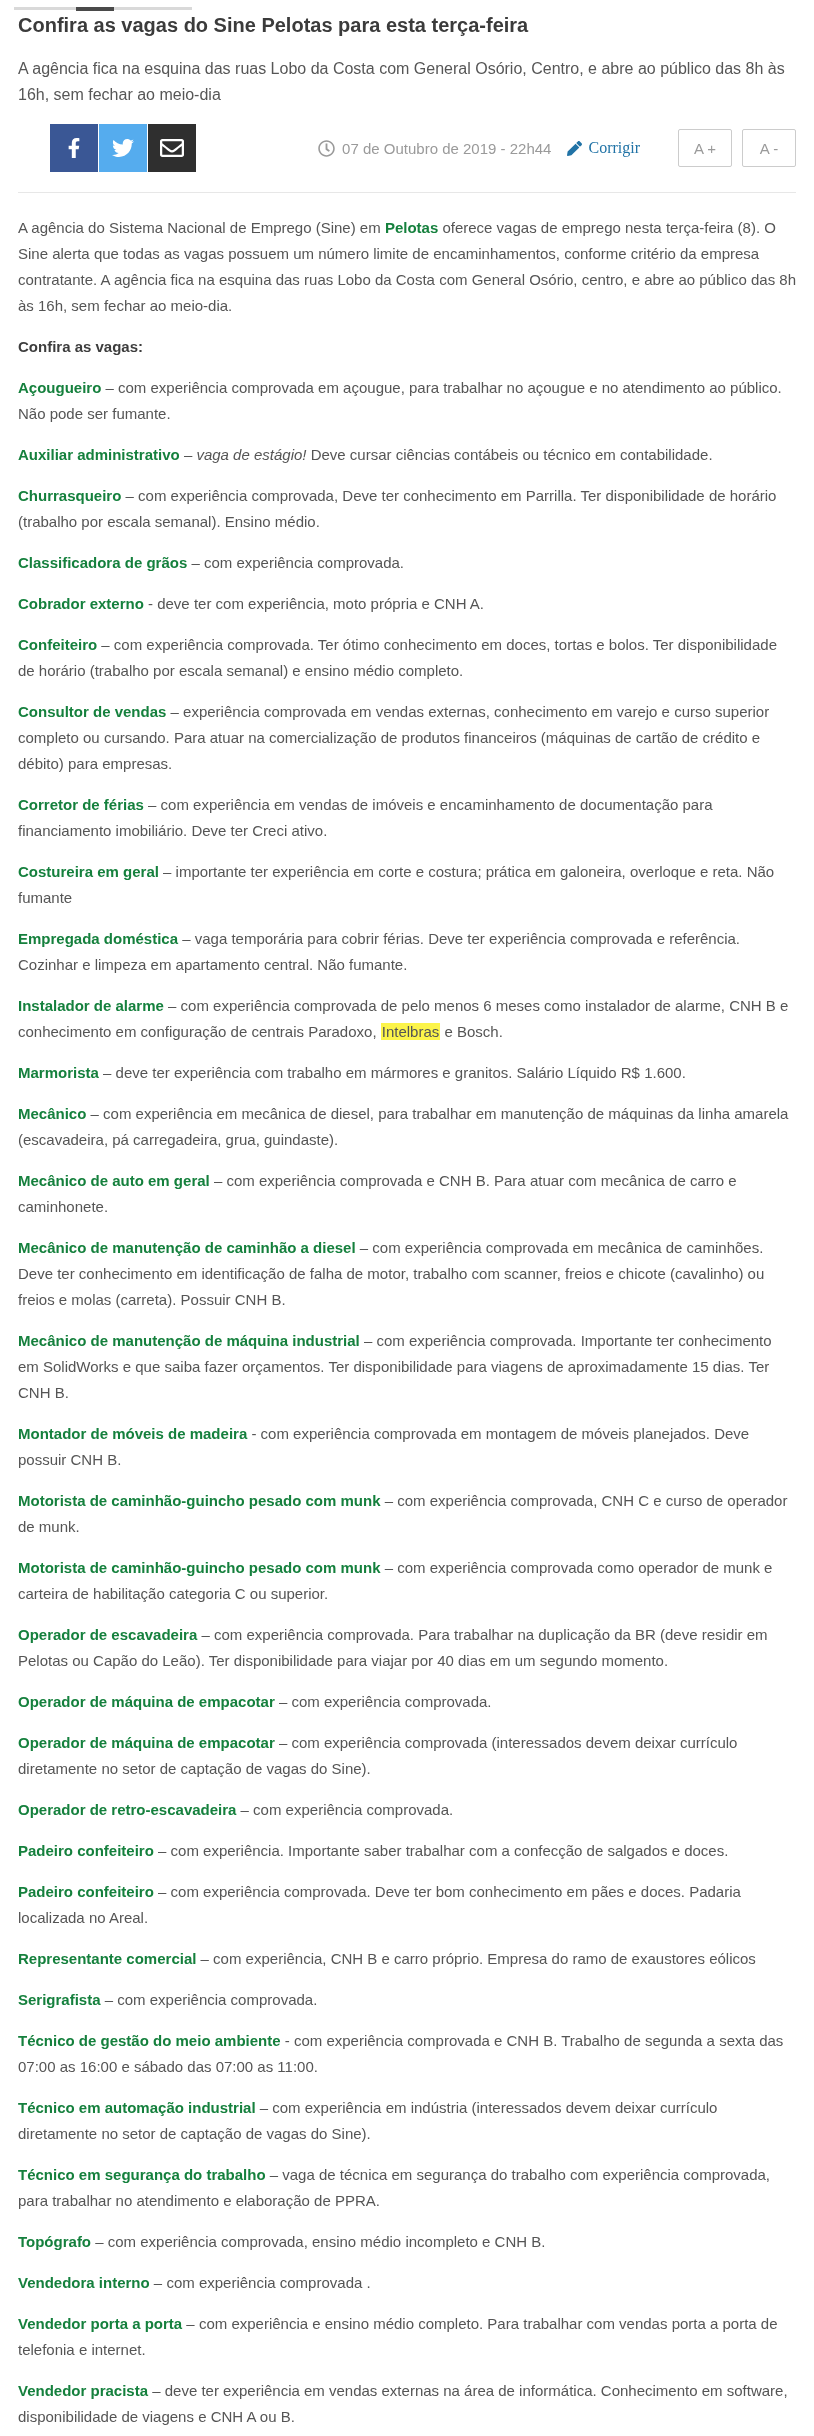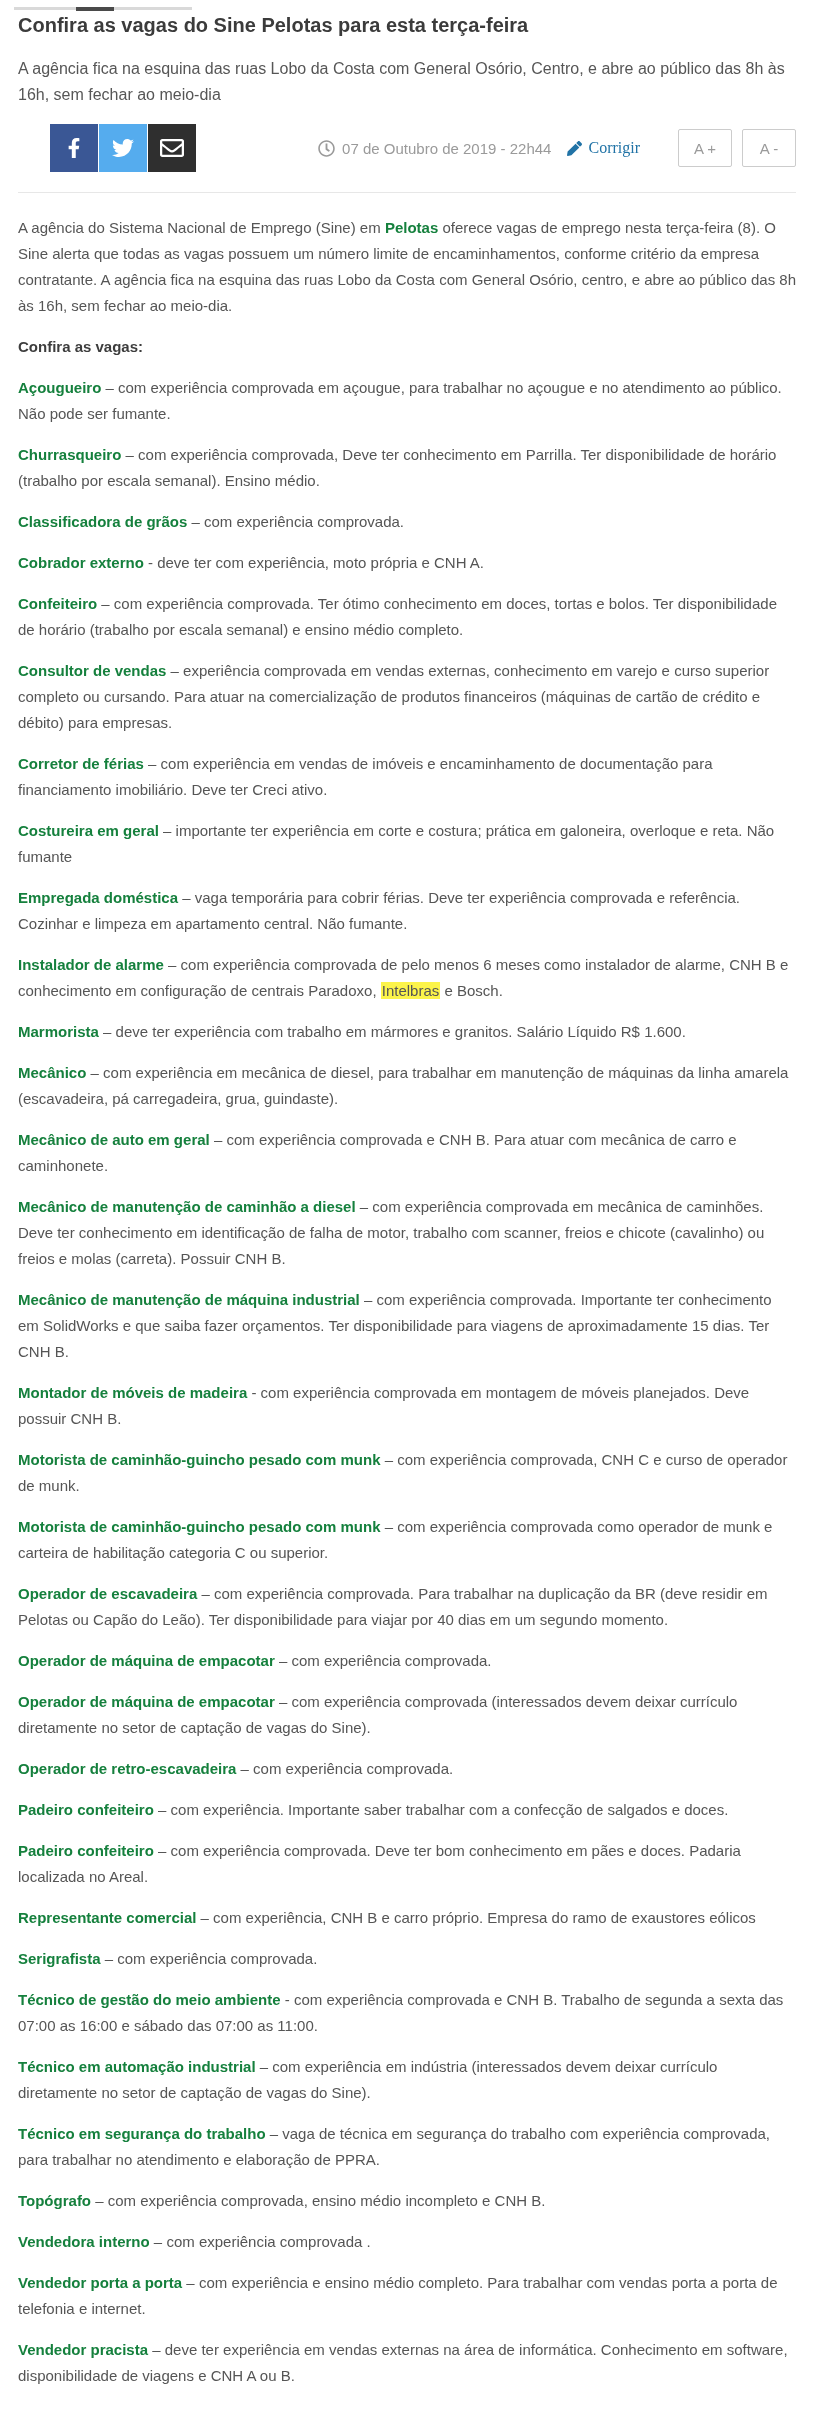--- a/index.html
+++ b/index.html
@@ -160,20 +160,21 @@
       </div>
     </div>
   </div>
 
   <hr class="divider">
 
   <div class="article-body">
       <p><span>A agência do Sistema Nacional de Emprego (Sine) em </span><strong>Pelotas</strong><span> oferece vagas de emprego nesta terça-feira (8). O Sine alerta que todas as vagas possuem um número limite de encaminhamentos, conforme critério da empresa contratante. A agência fica na esquina das ruas Lobo da Costa com General Osório, centro, e abre ao público das 8h às 16h, sem fechar ao meio-dia.</span></p>
       <p class="lead-bold">Confira as vagas:</p>
       <p><strong>Açougueiro</strong><span> – com experiência comprovada em açougue, para trabalhar no açougue e no atendimento ao público. Não pode ser fumante.</span></p>
+      <p><strong>Auxiliar administrativo</strong><span> – </span><em>vaga de estágio!</em><span> Deve cursar ciências contábeis ou técnico em contabilidade.</span></p>
       <p><strong>Churrasqueiro</strong><span> – com experiência comprovada, Deve ter conhecimento em Parrilla. Ter disponibilidade de horário (trabalho por escala semanal). Ensino médio.</span></p>
       <p><strong>Classificadora de grãos</strong><span> – com experiência comprovada.</span></p>
       <p><strong>Cobrador externo</strong><span> - deve ter com experiência, moto própria e CNH A.</span></p>
       <p><strong>Confeiteiro</strong><span> – com experiência comprovada. Ter ótimo conhecimento em doces, tortas e bolos. Ter disponibilidade de horário (trabalho por escala semanal) e ensino médio completo.</span></p>
       <p><strong>Consultor de vendas</strong><span> – experiência comprovada em vendas externas, conhecimento em varejo e curso superior completo ou cursando. Para atuar na comercialização de produtos financeiros (máquinas de cartão de crédito e débito) para empresas.</span></p>
       <p><strong>Corretor de férias</strong><span> – com experiência em vendas de imóveis e encaminhamento de documentação para financiamento imobiliário. Deve ter Creci ativo.</span></p>
       <p><strong>Costureira em geral</strong><span> – importante ter experiência em corte e costura; prática em galoneira, overloque e reta. Não fumante</span></p>
       <p><strong>Empregada doméstica</strong><span> – vaga temporária para cobrir férias. Deve ter experiência comprovada e referência. Cozinhar e limpeza em apartamento central. Não fumante.</span></p>
       <p><strong>Instalador de alarme</strong><span> – com experiência comprovada de pelo menos 6 meses como instalador de alarme, CNH B e conhecimento em configuração de centrais Paradoxo, </span><mark>Intelbras</mark><span> e Bosch.</span></p>
       <p><strong>Marmorista</strong><span> – deve ter experiência com trabalho em mármores e granitos. Salário Líquido R$ 1.600.</span></p>

